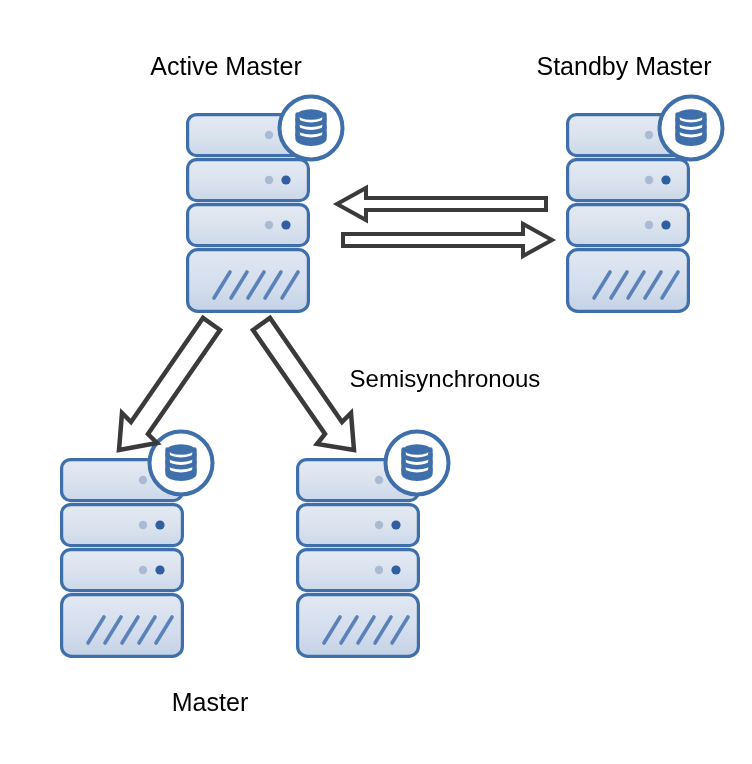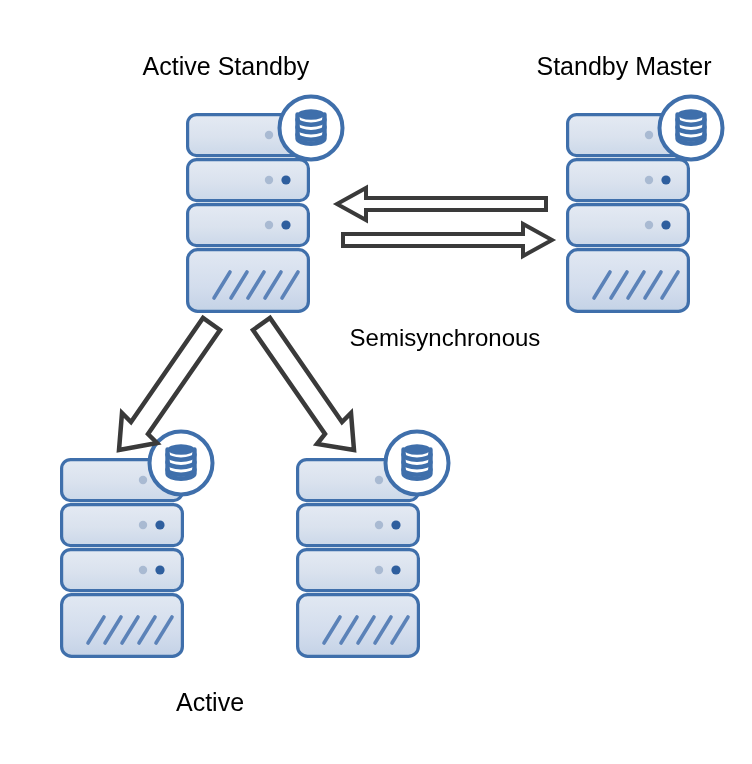--- a/index.html
+++ b/index.html
@@ -34,20 +34,21 @@
     line-height: 1.15;
     text-align: center;
   }
   .edge-label {
     position: absolute;
     font-family: "Liberation Sans", sans-serif;
     font-size: 24px;
     color: #000000;
     text-align: center;
     line-height: 1.28;
+    margin-top: 41px;
   }
   #label-active-master  { left:  96px; top:  52px; width: 260px; }
   #label-standby-master { left: 494px; top:  52px; width: 260px; }
   #label-slaves         { left:  80px; top: 688px; width: 260px; }
   #label-replication    { left: 312px; top: 323px; width: 266px; }
 </style>
 </head>
 <body>
 
 <div id="stage">
@@ -159,23 +160,23 @@
                L 317 444
                L 325 434
                L 253 330
                L 270 318
                L 342 422
                L 351 413
                Z" fill="#ffffff" stroke="#3a3a3a" stroke-width="4.5" stroke-linejoin="miter"></path>
     </g>
   </svg>
 
-  <div class="node-label" id="label-active-master">Active Standby</div>
+  <div class="node-label" id="label-active-master">Active Master</div>
 
   <div class="node-label" id="label-standby-master">Standby Master</div>
 
   <div class="edge-label" id="label-replication">
     <div>Semisynchronous</div>
   </div>
 
-  <div class="node-label" id="label-slaves">Active</div>
+  <div class="node-label" id="label-slaves">Master</div>
 
 </div>
 
 </body></html>

